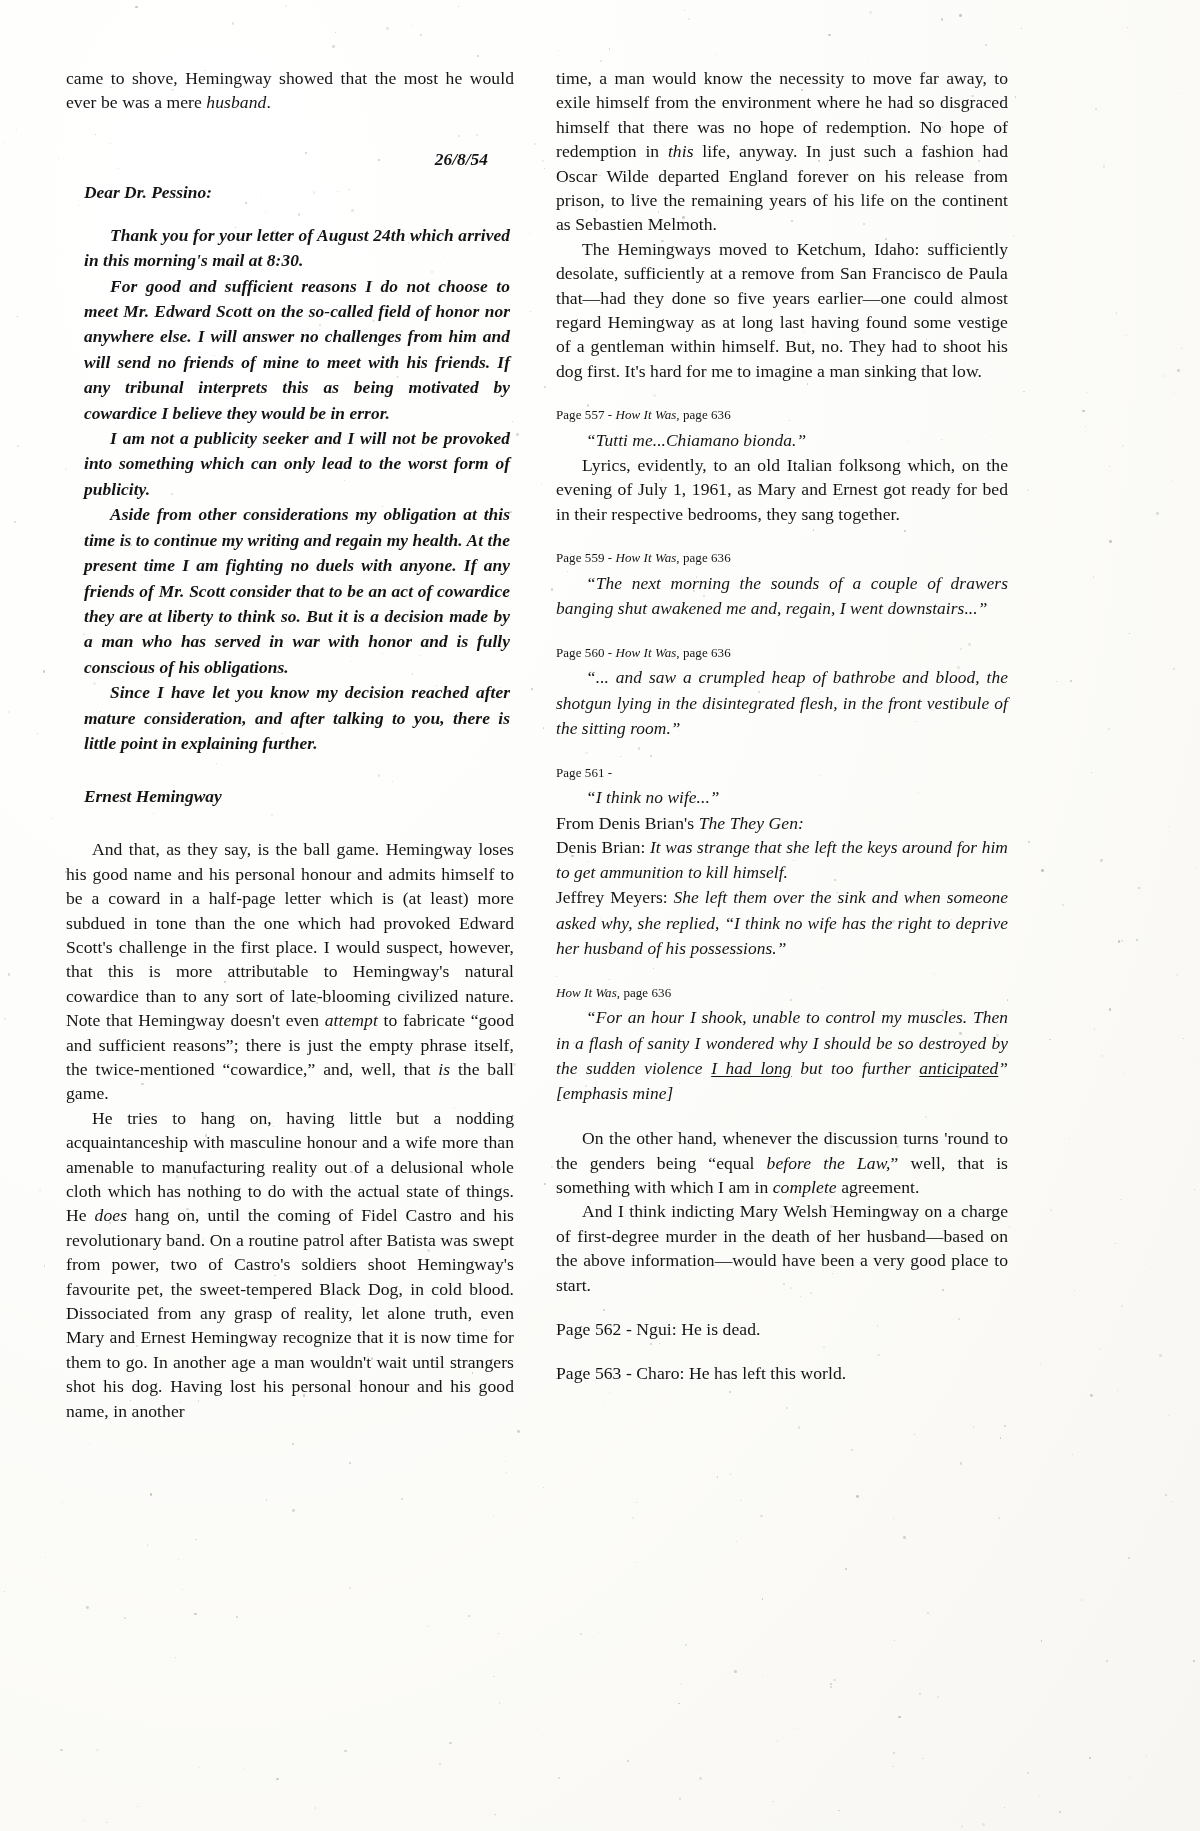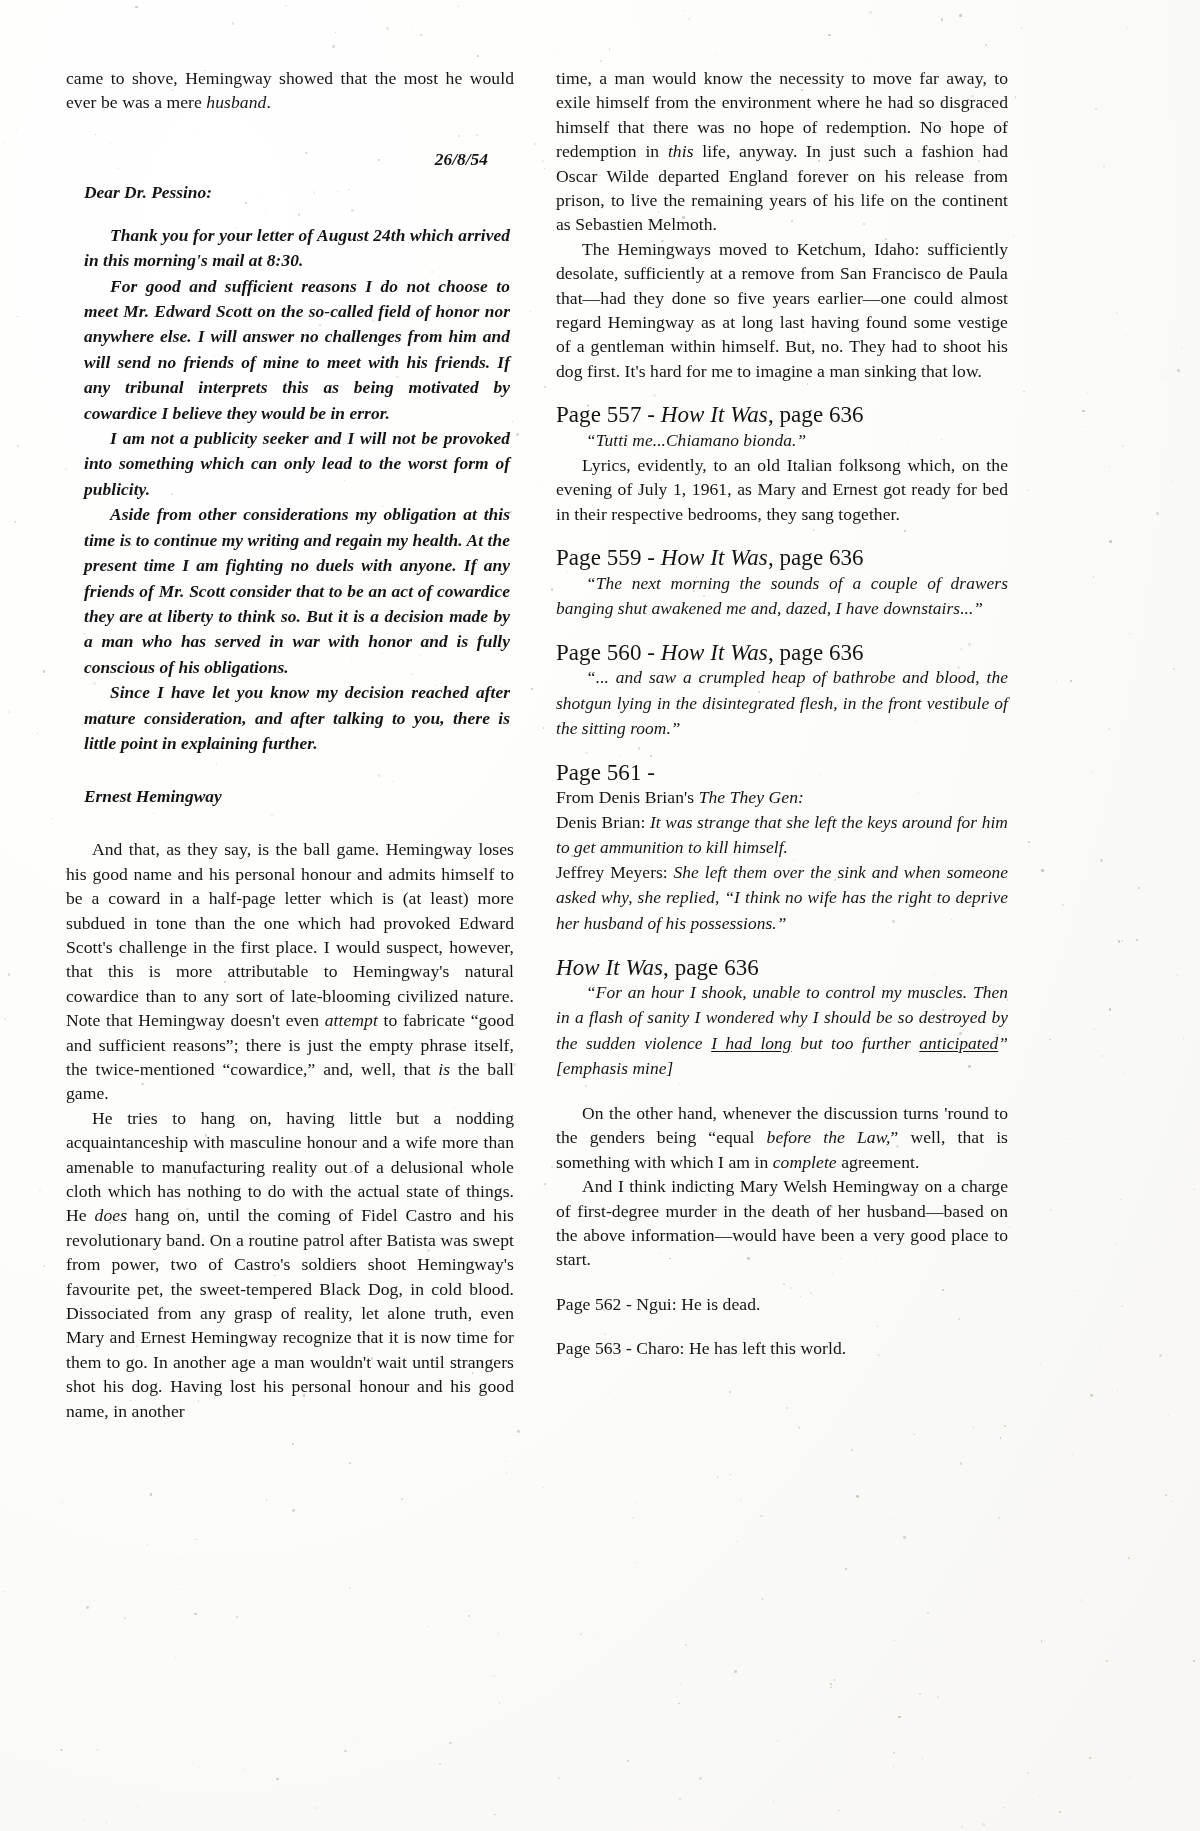--- a/index.html
+++ b/index.html
@@ -72,21 +72,21 @@
     font-style:italic;font-weight:600;
     font-size:17.4px;
     line-height:25px;
     padding-left:18px;
   }
   .ital{font-style:italic;}
   .roman{font-style:normal;font-weight:400;}
   .u{text-decoration:underline;text-underline-offset:2px;}
 
   .ref-head{
-    font-size:23px;line-height:24.4px;
+    font-size:13px;line-height:24.4px;
     text-align:left;
     margin:0;
   }
   .quote{
     font-style:italic;
     font-size:17.4px;
     line-height:25.2px;
     text-align:justify;
     margin:0;
   }
@@ -145,30 +145,31 @@
 
       <div class="spacer-md"></div>
 
       <p class="ref-head"><span class="roman">Page 557 - </span><span class="ital">How It Was</span><span class="roman">, page 636</span></p>
       <p class="quote ind">“Tutti me...Chiamano bionda.”</p>
       <p class="indent">Lyrics, evidently, to an old Italian folksong which, on the evening of July 1, 1961, as Mary and Ernest got ready for bed in their respective bedrooms, they sang together.</p>
 
       <div class="spacer-md"></div>
 
       <p class="ref-head"><span class="roman">Page 559 - </span><span class="ital">How It Was</span><span class="roman">, page 636</span></p>
-      <p class="quote ind">“The next morning the sounds of a couple of drawers banging shut awakened me and, dazed, I have downstairs...”</p>
+      <p class="quote ind">“The next morning the sounds of a couple of drawers banging shut awakened me and, regain, I went downstairs...”</p>
 
       <div class="spacer-md"></div>
 
       <p class="ref-head"><span class="roman">Page 560 - </span><span class="ital">How It Was</span><span class="roman">, page 636</span></p>
       <p class="quote ind">“... and saw a crumpled heap of bathrobe and blood, the shotgun lying in the disintegrated flesh, in the front vestibule of the sitting room.”</p>
 
       <div class="spacer-md"></div>
 
       <p class="ref-head">Page 561 -</p>
+      <p class="quote ind">“I think no wife...”</p>
       <p class="plainline"><span class="roman">From Denis Brian's </span><span class="ital">The They Gen:</span></p>
       <p class="hang"><span class="roman">Denis Brian:  </span><span class="ital">It was strange that she left the keys around for him to get ammunition to kill himself.</span></p>
       <p class="hang"><span class="roman">Jeffrey Meyers:  </span><span class="ital">She left them over the sink and when someone asked why, she replied, “I think no wife has the right to deprive her husband of his possessions.”</span></p>
 
       <div class="spacer-md"></div>
 
       <p class="ref-head"><span class="ital">How It Was</span><span class="roman">, page 636</span></p>
       <p class="quote ind"><span class="ital">“For an hour I shook, unable to control my muscles.  Then in a flash of sanity I wondered why I should be so destroyed by the sudden violence </span><span class="ital u">I had long</span><span class="ital"> but too further </span><span class="ital u">anticipated</span><span class="ital">” </span><span class="ital">[emphasis mine]</span></p>
 
       <div class="spacer-md"></div>

